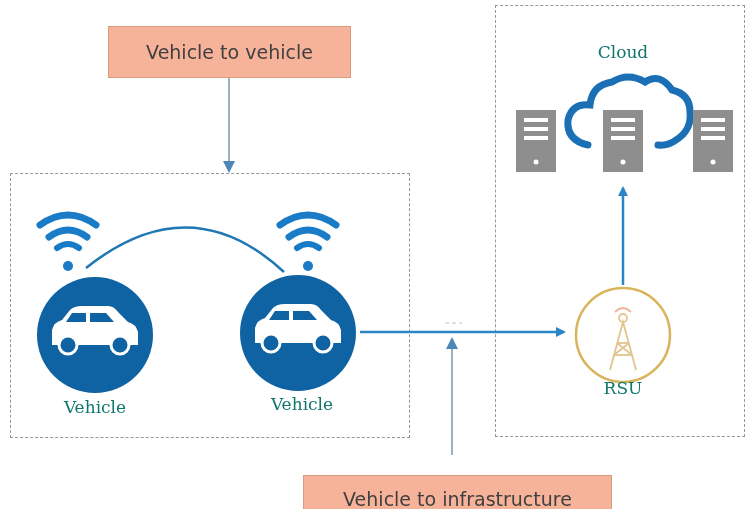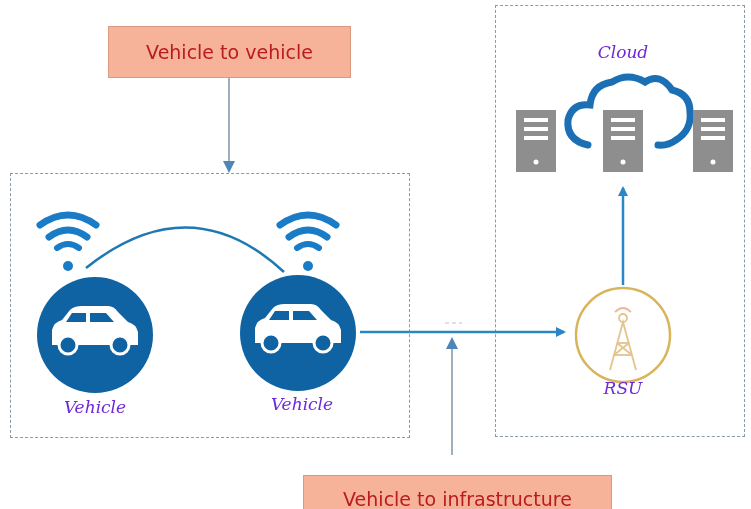--- a/index.html
+++ b/index.html
@@ -1,21 +1,21 @@
 <!DOCTYPE html>
 <html><head>
   <meta charset="utf-8">
   <style>
     html, body { margin: 0; padding: 0; background: #ffffff; }
     body { width: 751px; height: 509px; position: relative; overflow: hidden; font-family: "DejaVu Sans", sans-serif; }
     .frame { position: absolute; border: 1.5px dashed #8a9aa6; box-sizing: border-box; }
     .label-box { position: absolute; background: #f7b29a; border: 1px solid #d99a82; box-sizing: border-box;
-      display: flex; align-items: center; justify-content: center; color: #b91c1c;
+      display: flex; align-items: center; justify-content: center; color: #404040;
       font-family: "DejaVu Sans", sans-serif; font-size: 19px; }
-    .serif-label { position: absolute; font-family: "DejaVu Serif", "Liberation Serif", serif; color: #6d28d9; font-size: 17px; text-align: center; font-style: italic; }
+    .serif-label { position: absolute; font-family: "DejaVu Serif", "Liberation Serif", serif; color: #0f766e; font-size: 17px; text-align: center; }
     svg.overlay { position: absolute; left: 0; top: 0; }
   </style>
 </head>
 <body>
 
 <div class="frame" style="left:10px; top:173px; width:400px; height:265px;"></div>
 <div class="frame" style="left:495px; top:5px; width:250px; height:432px;"></div>
 
 <div class="label-box" style="left:108px; top:26px; width:243px; height:52px;">
   <span>Vehicle to vehicle</span>

